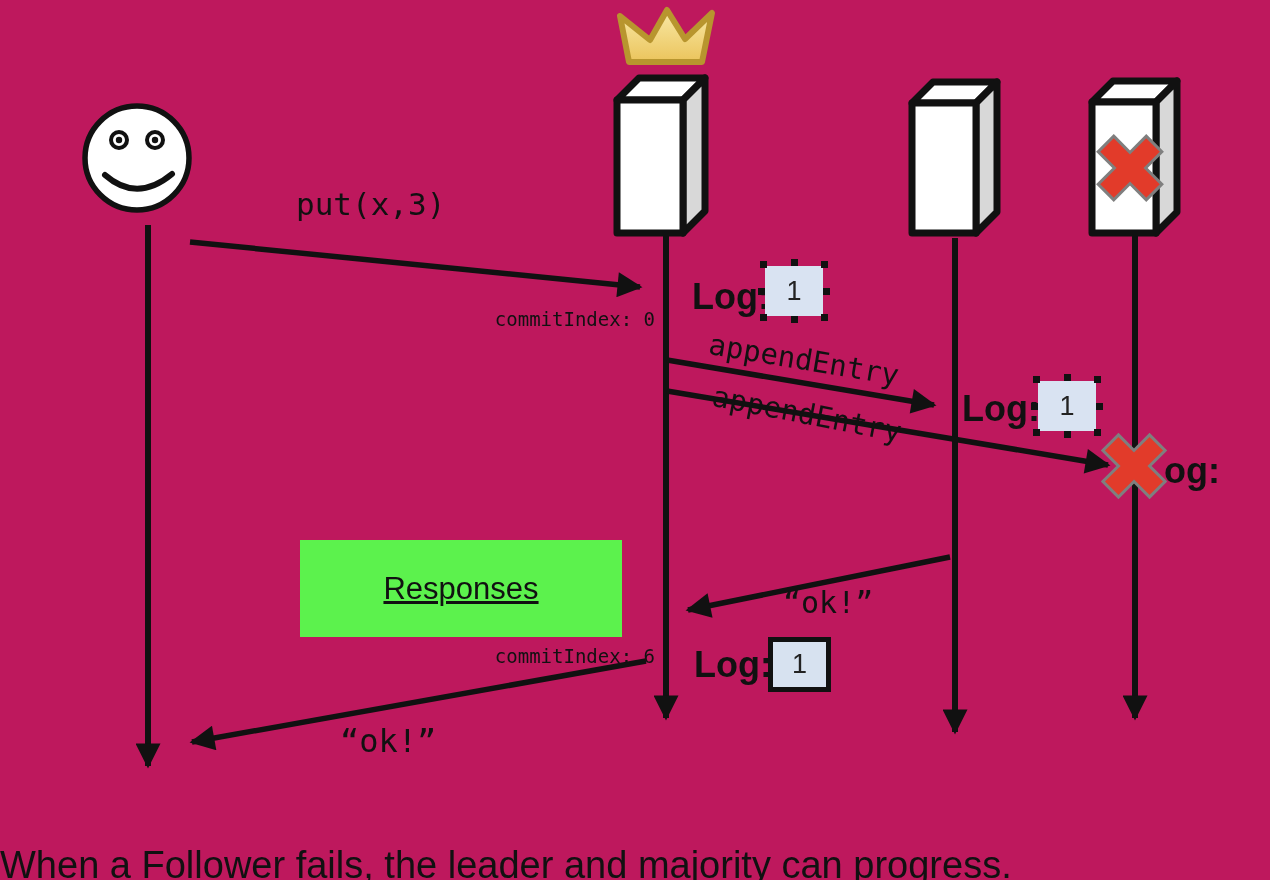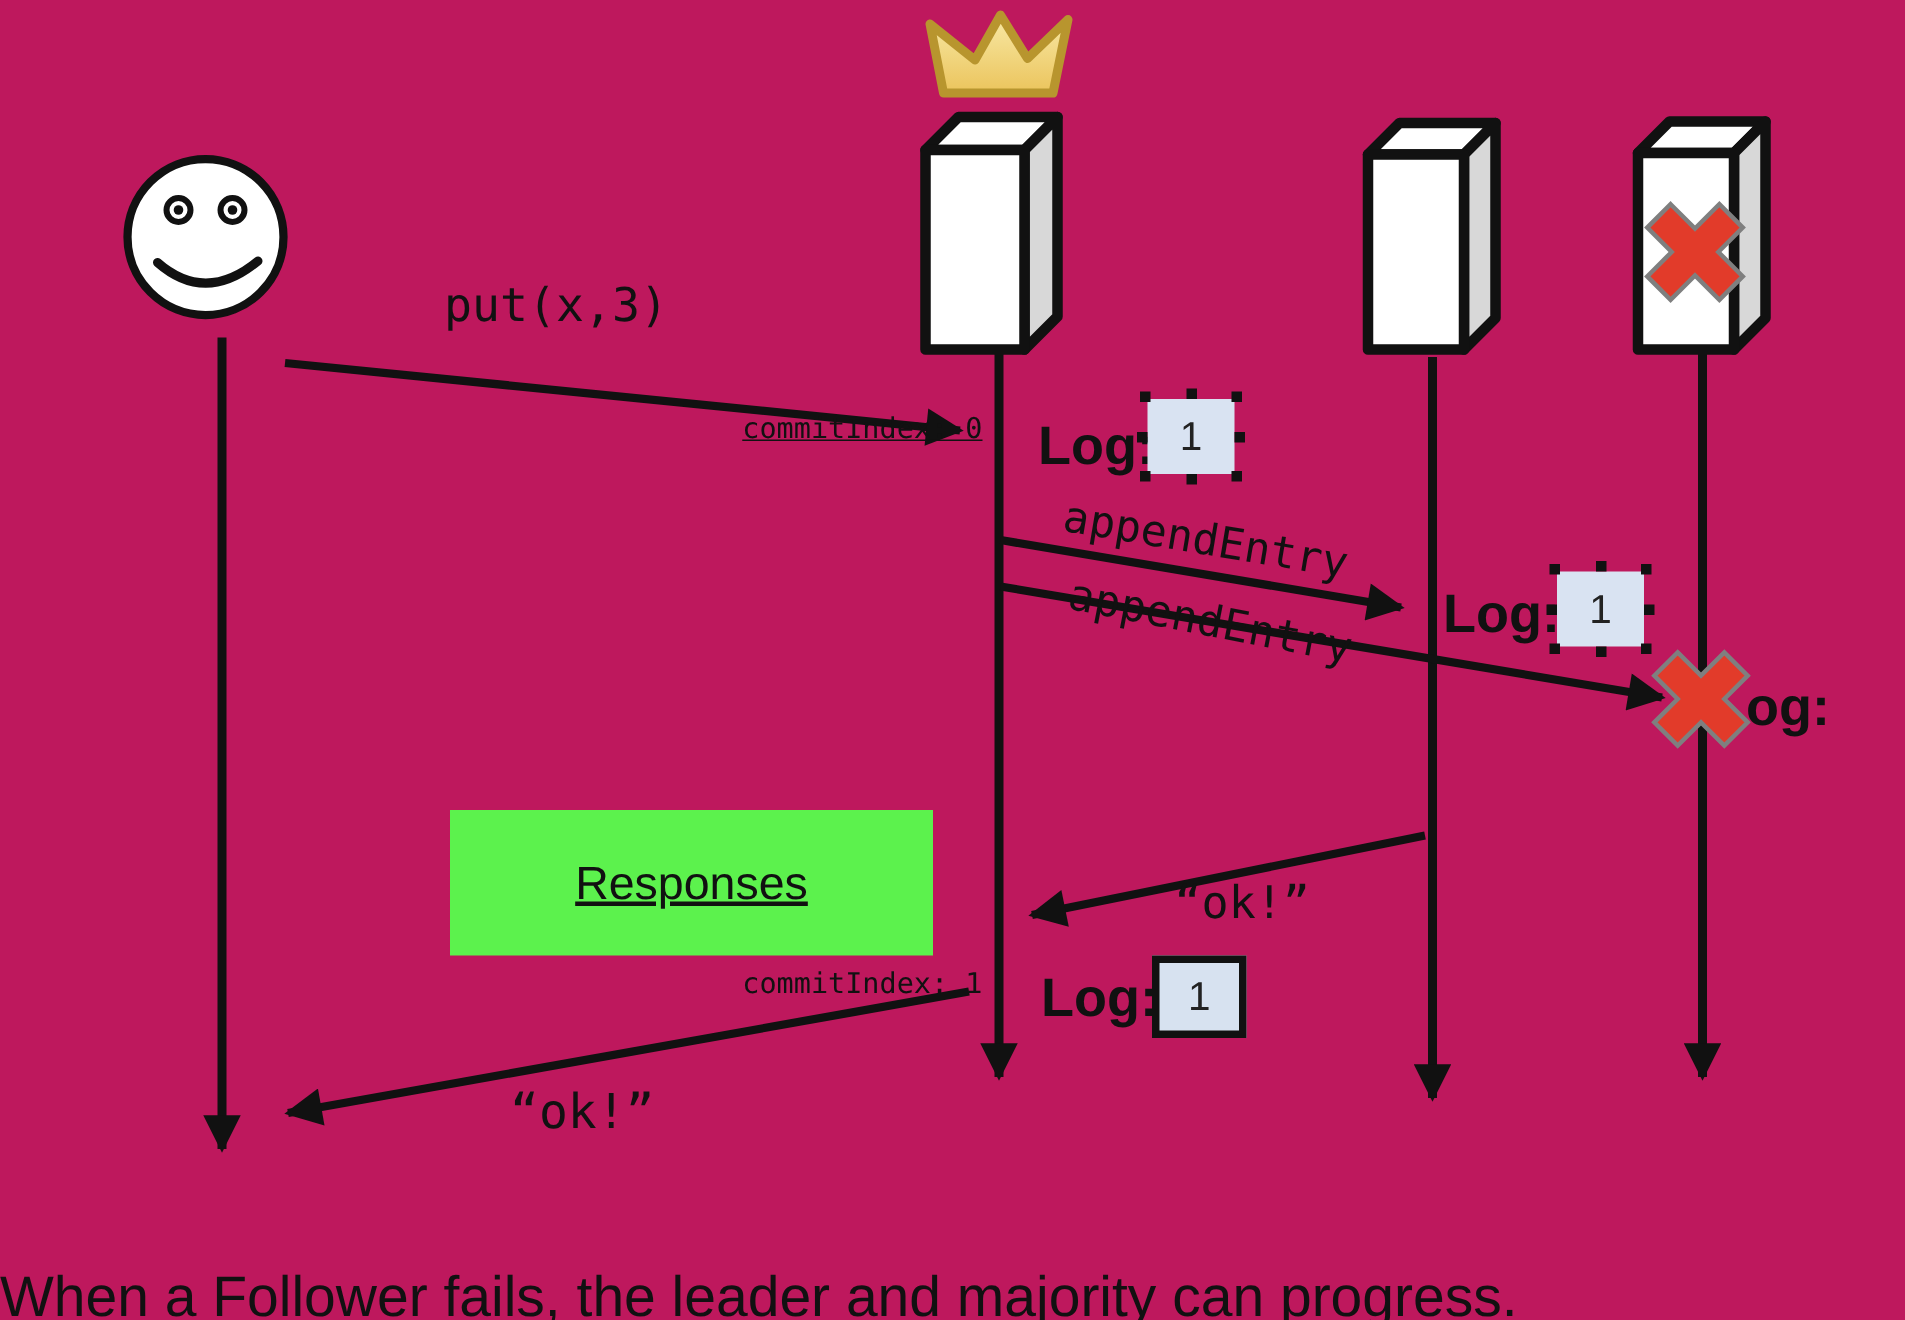--- a/index.html
+++ b/index.html
@@ -4,21 +4,21 @@
 <style>
   html,body{margin:0;padding:0;background:#ffffff;}
   .stage{position:relative;width:1270px;height:880px;background:#be185d;overflow:hidden;
          font-family:"Liberation Sans", sans-serif;}
   .layer{position:absolute;left:0;top:0;}
   svg.layer{width:1270px;height:880px;}
   .lbl{position:absolute;white-space:nowrap;color:#111;}
   .mono{font-family:"DejaVu Sans Mono", monospace;}
   .put-label{left:296px;top:186px;font-size:31px;}
   .ci-label{width:200px;text-align:right;font-size:19px;left:455px;}
-  .ci0{top:275px;text-decoration:underline;}
+  .ci0{top:308px;}
   .ci1{top:645px;}
   .append-label{font-size:29px;transform-origin:left top;}
   .ap1{left:712px;top:327px;transform:rotate(9.5deg);}
   .ap2{left:716px;top:379px;transform:rotate(11deg);}
   .ok1{left:783px;top:585px;font-size:30px;}
   .ok2{left:340px;top:722px;font-size:32px;}
   .log-label{font-size:36px;font-weight:bold;}
   .lga{left:692px;top:276px;}
   .lgb{left:962px;top:388px;}
   .lgc{left:694px;top:644px;}
@@ -132,21 +132,21 @@
     </div>
 
     <div class="lbl log-label lgd">Log:</div>
 
     <div class="green-box">
       <span>Responses</span>
     </div>
 
     <div class="lbl mono ok1">“ok!”</div>
 
-    <div class="lbl mono ci-label ci1">commitIndex: 1</div>
+    <div class="lbl mono ci-label ci1">commitIndex: 6</div>
 
     <div class="lbl log-label lgc">Log:</div>
     <div class="logbox solid">
       <span>1</span>
     </div>
 
     <div class="lbl mono ok2">“ok!”</div>
 
     <div class="caption">When a Follower fails, the leader and majority can progress.</div>
   </div>

